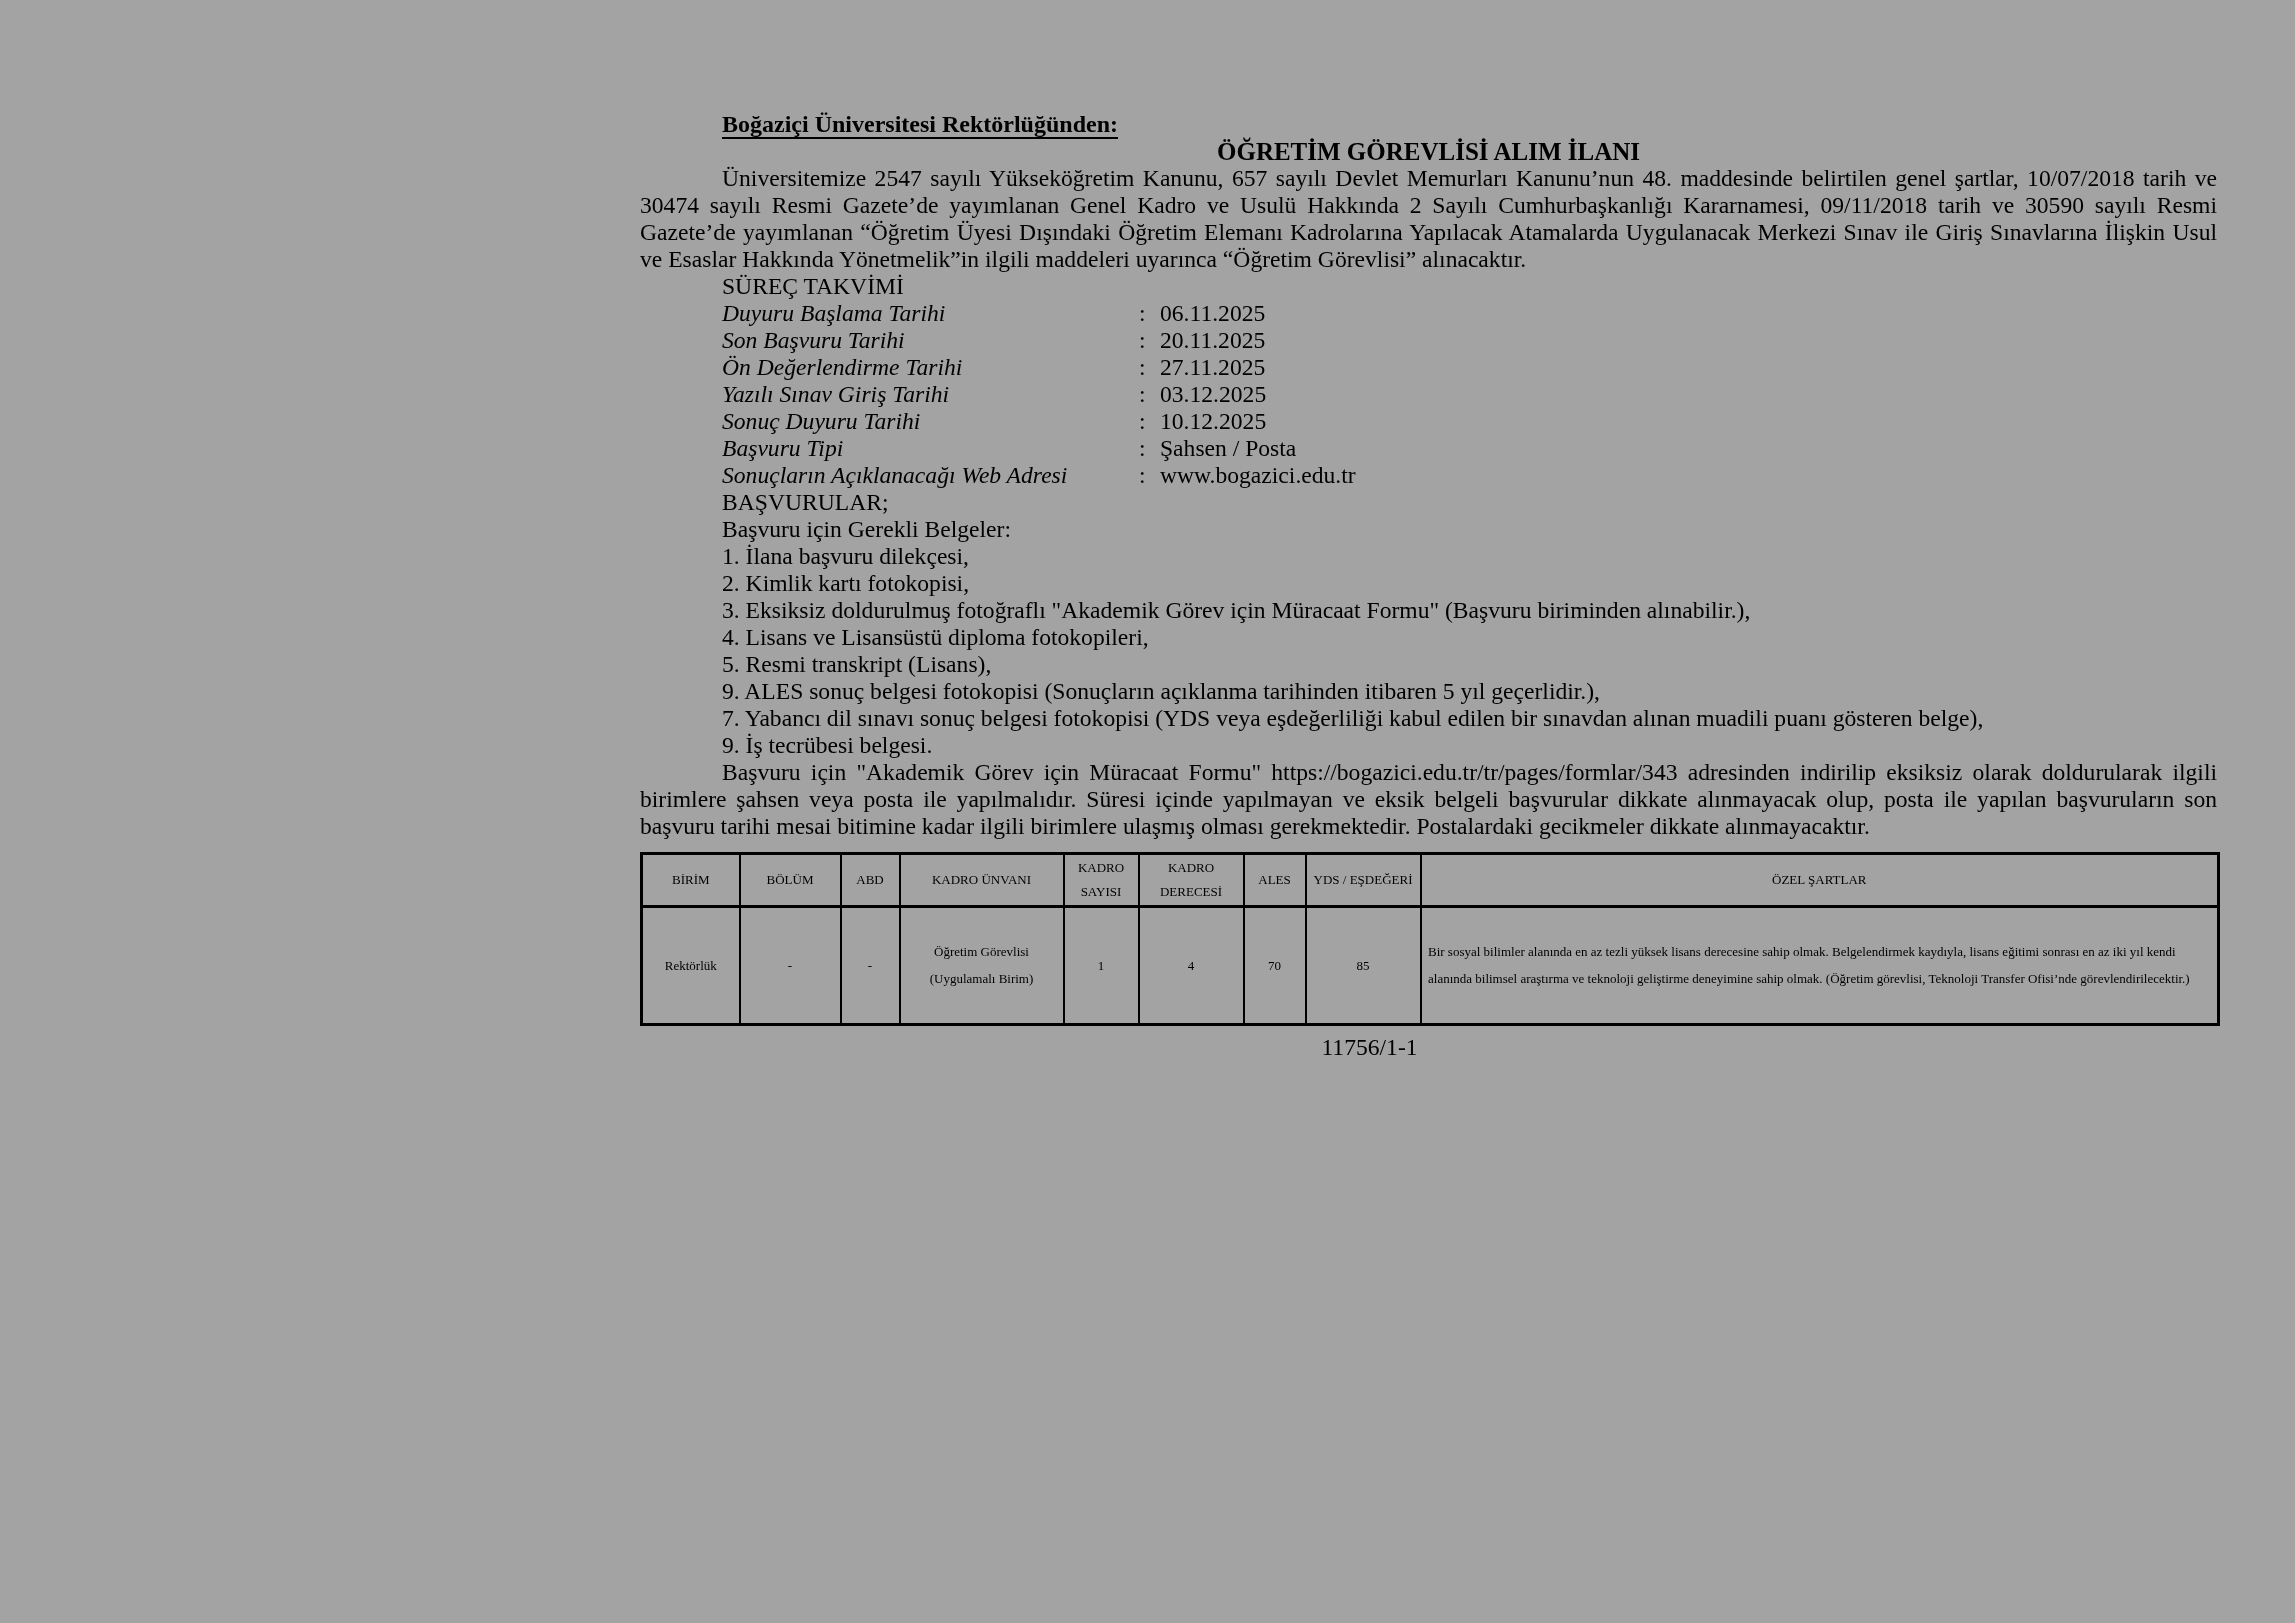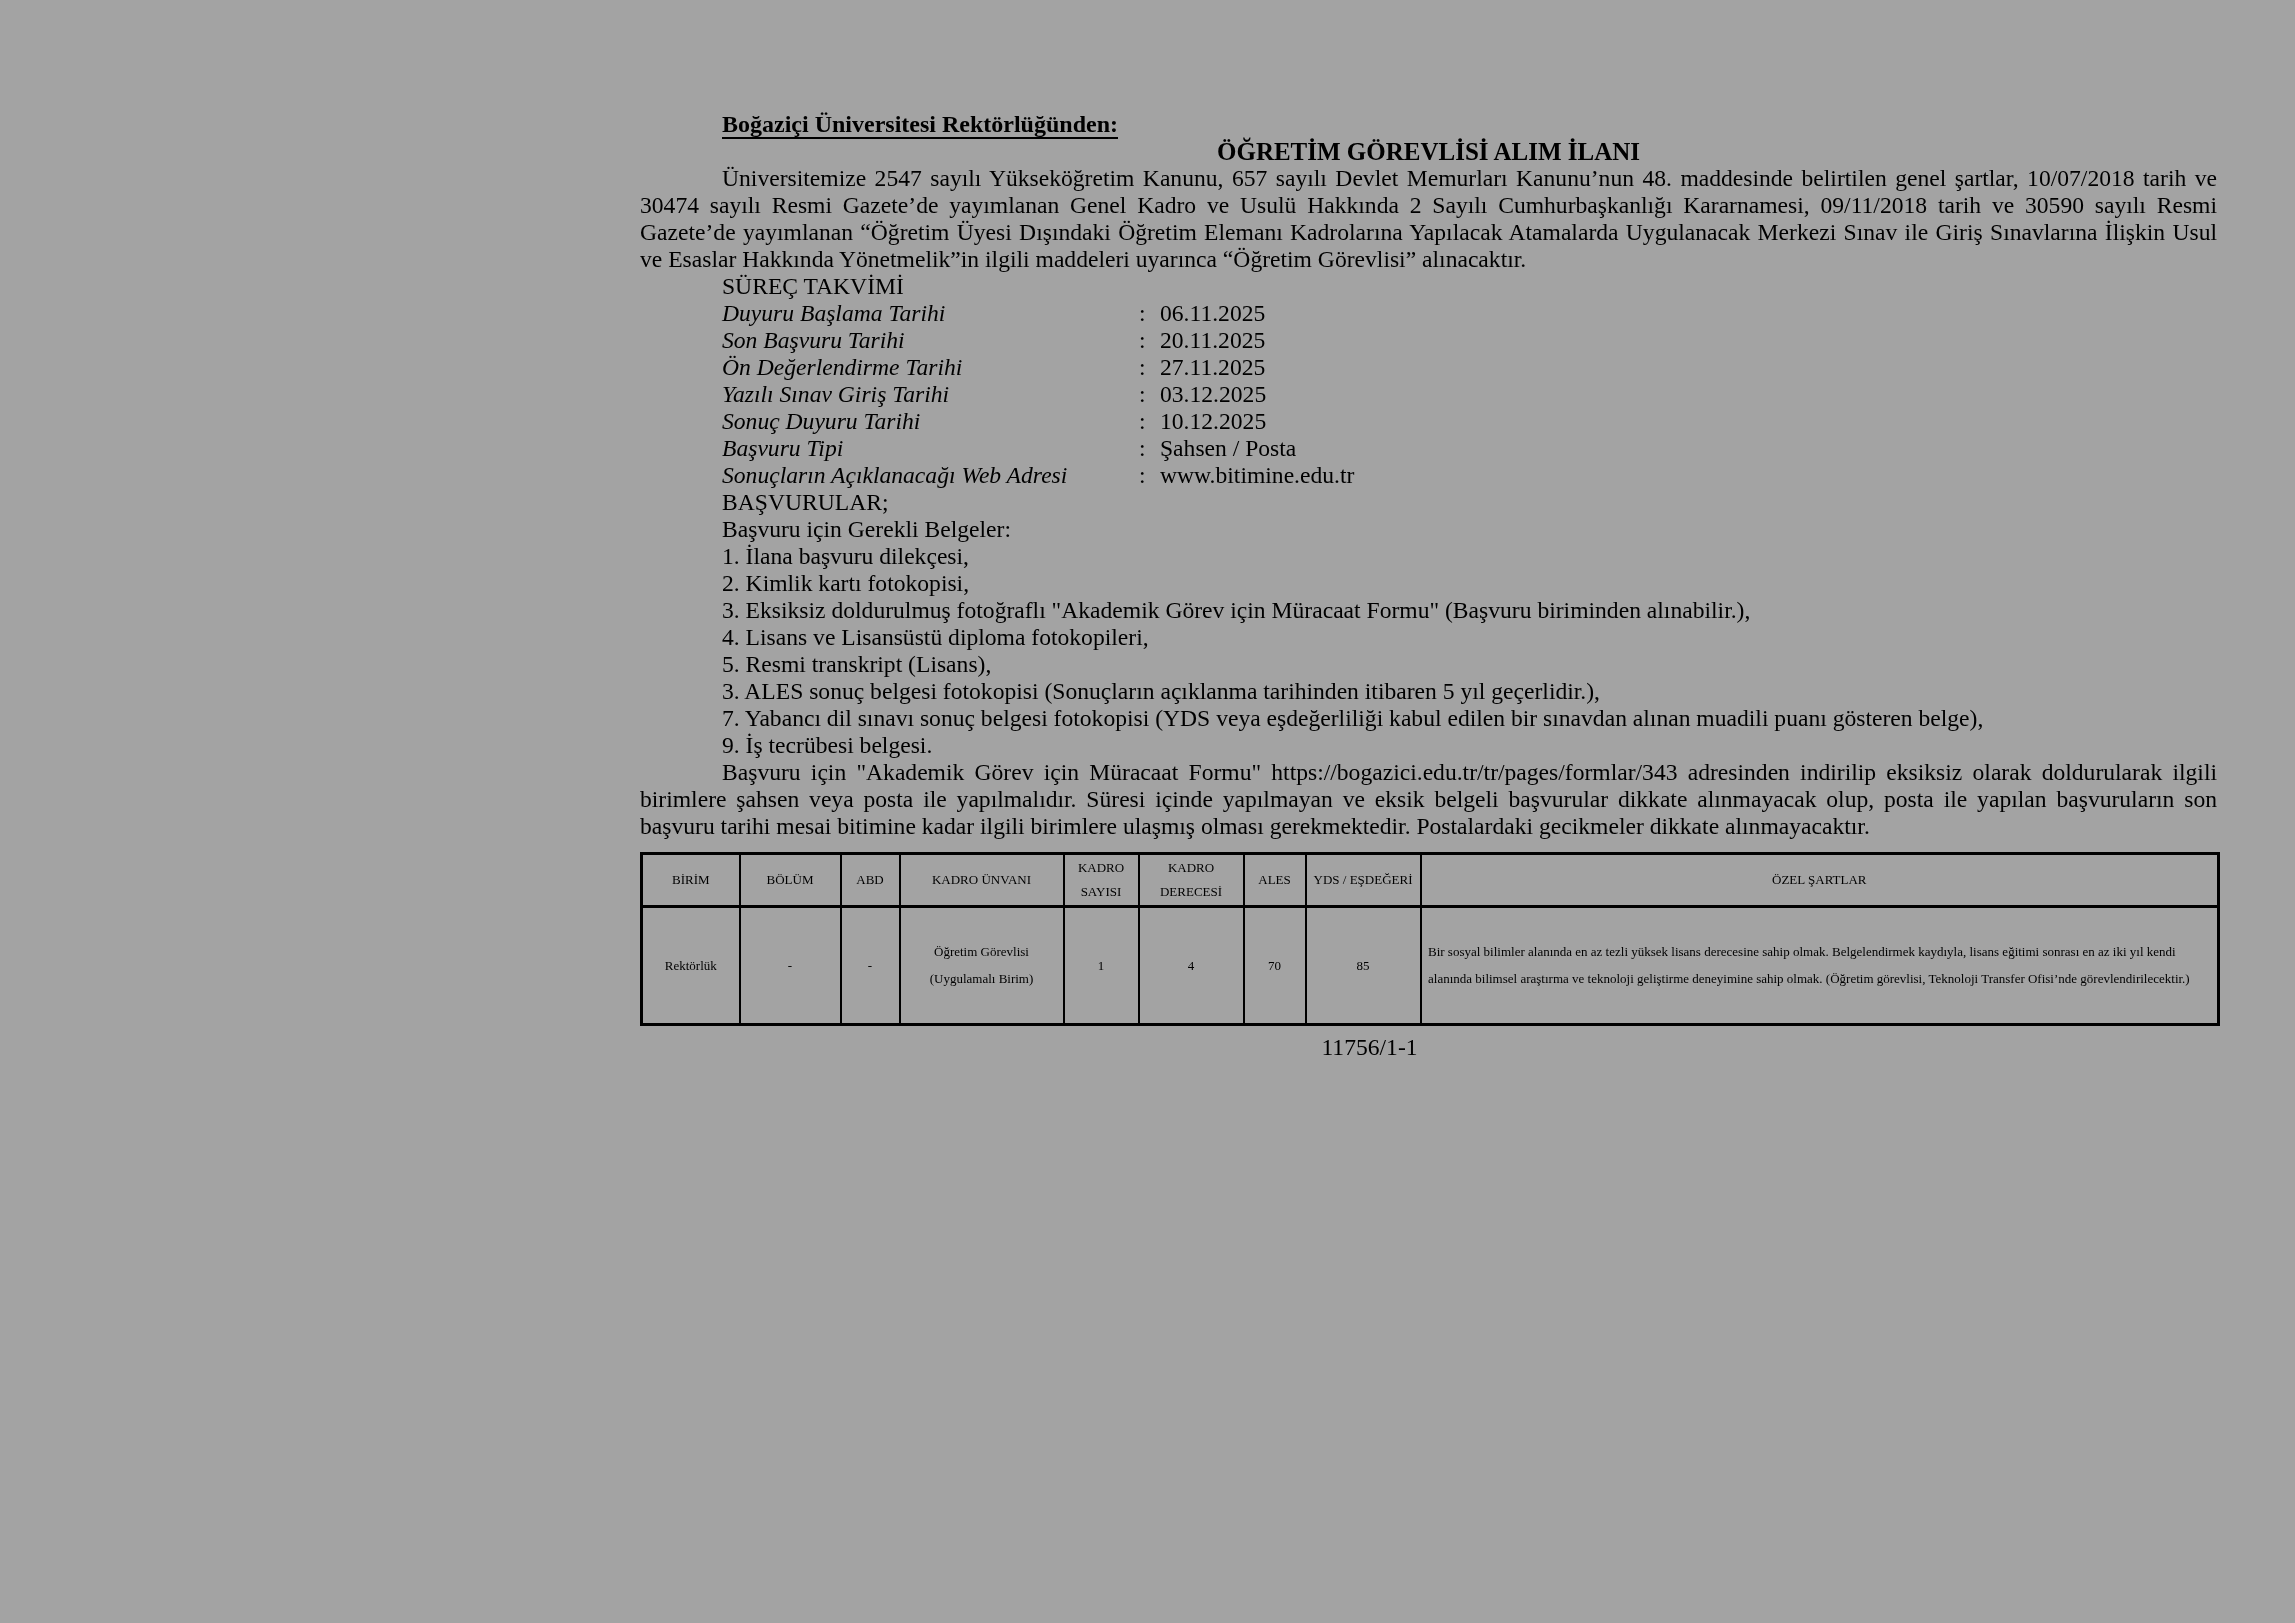--- a/index.html
+++ b/index.html
@@ -142,32 +142,32 @@
       <span class="schedule-value">10.12.2025</span>
     </div>
     <div class="schedule-row">
       <span class="schedule-label">Başvuru Tipi</span>
       <span class="schedule-colon">:</span>
       <span class="schedule-value">Şahsen / Posta</span>
     </div>
     <div class="schedule-row">
       <span class="schedule-label">Sonuçların Açıklanacağı Web Adresi</span>
       <span class="schedule-colon">:</span>
-      <span class="schedule-value">www.bitimine.edu.tr</span>
+      <span class="schedule-value">www.bogazici.edu.tr</span>
     </div>
 
     <div class="indent">BAŞVURULAR;</div>
     <div class="indent">Başvuru için Gerekli Belgeler:</div>
 
     <div class="indent">1. İlana başvuru dilekçesi,</div>
     <div class="indent">2. Kimlik kartı fotokopisi,</div>
     <div class="indent">3. Eksiksiz doldurulmuş fotoğraflı "Akademik Görev için Müracaat Formu" (Başvuru biriminden alınabilir.),</div>
     <div class="indent">4. Lisans ve Lisansüstü diploma fotokopileri,</div>
     <div class="indent">5. Resmi transkript (Lisans),</div>
-    <div class="indent">3. ALES sonuç belgesi fotokopisi (Sonuçların açıklanma tarihinden itibaren 5 yıl geçerlidir.),</div>
+    <div class="indent">9. ALES sonuç belgesi fotokopisi (Sonuçların açıklanma tarihinden itibaren 5 yıl geçerlidir.),</div>
     <div class="indent">7. Yabancı dil sınavı sonuç belgesi fotokopisi (YDS veya eşdeğerliliği kabul edilen bir sınavdan alınan muadili puanı gösteren belge),</div>
     <div class="indent">9. İş tecrübesi belgesi.</div>
 
     <div class="para">Başvuru için "Akademik Görev için Müracaat Formu" https://bogazici.edu.tr/tr/pages/formlar/343 adresinden indirilip eksiksiz olarak doldurularak ilgili birimlere şahsen veya posta ile yapılmalıdır. Süresi içinde yapılmayan ve eksik belgeli başvurular dikkate alınmayacak olup, posta ile yapılan başvuruların son başvuru tarihi mesai bitimine kadar ilgili birimlere ulaşmış olması gerekmektedir. Postalardaki gecikmeler dikkate alınmayacaktır.</div>
 
     <table class="positions">
       <colgroup>
         <col style="width:98px">
         <col style="width:101px">
         <col style="width:59px">

